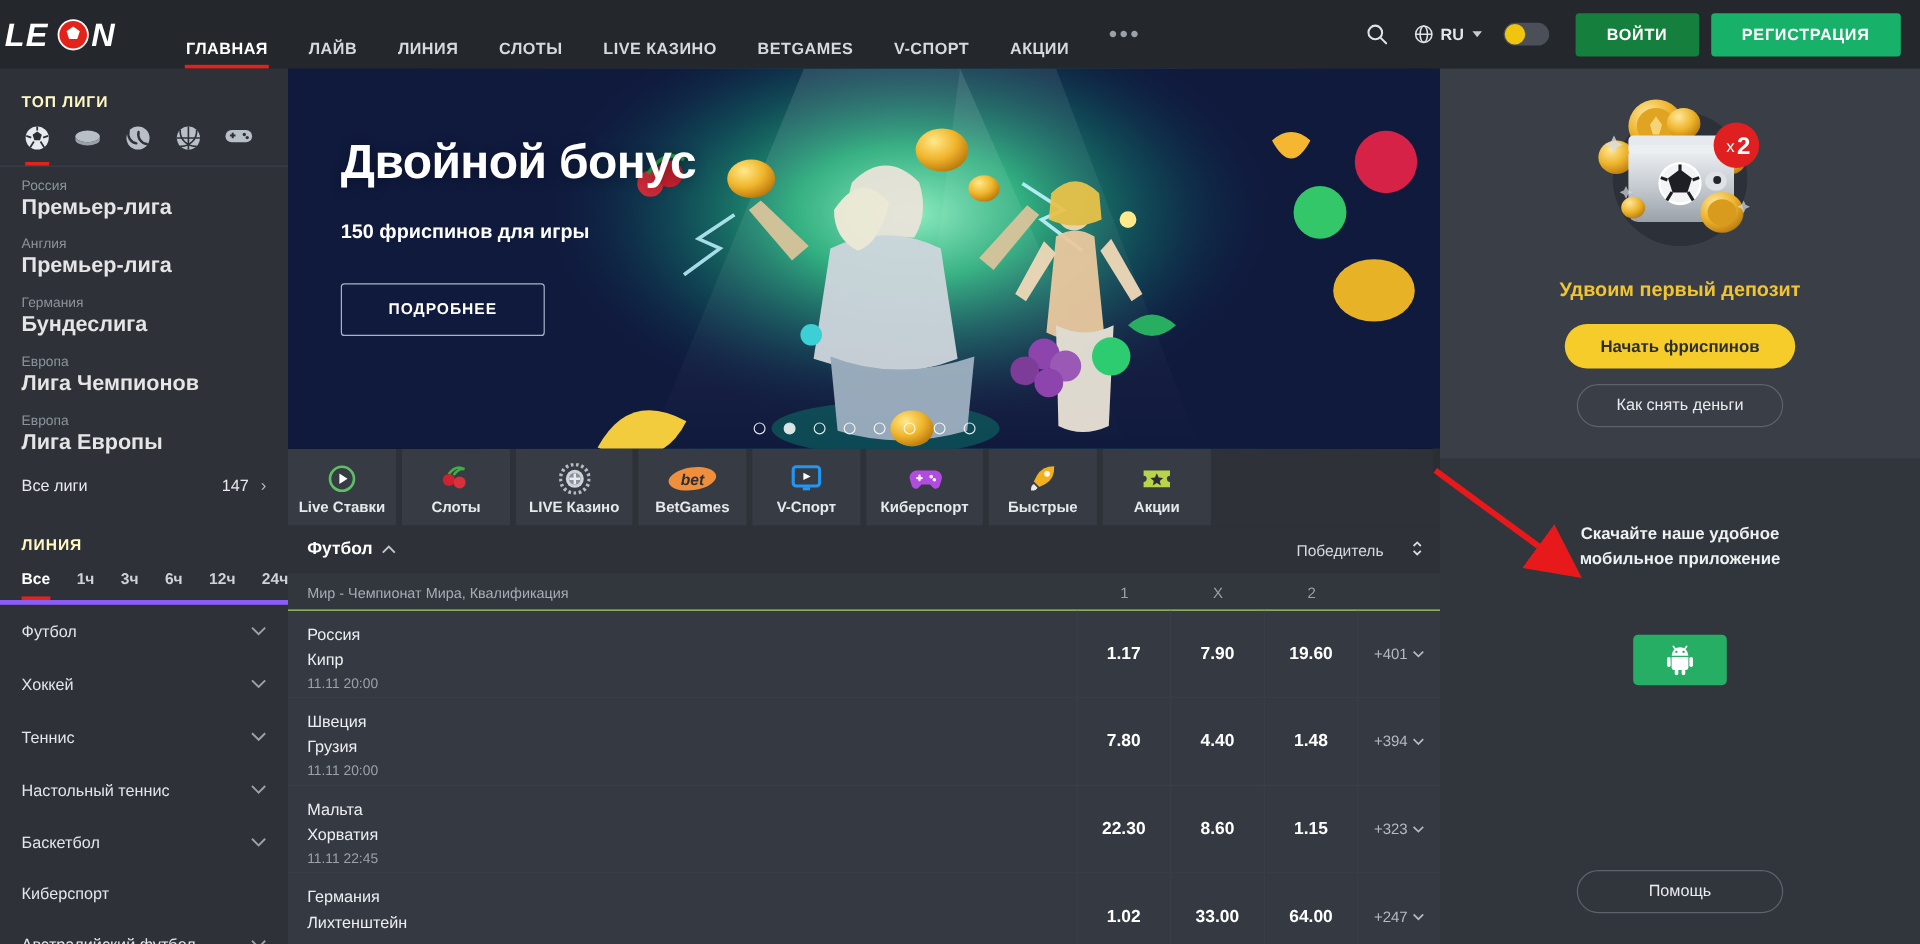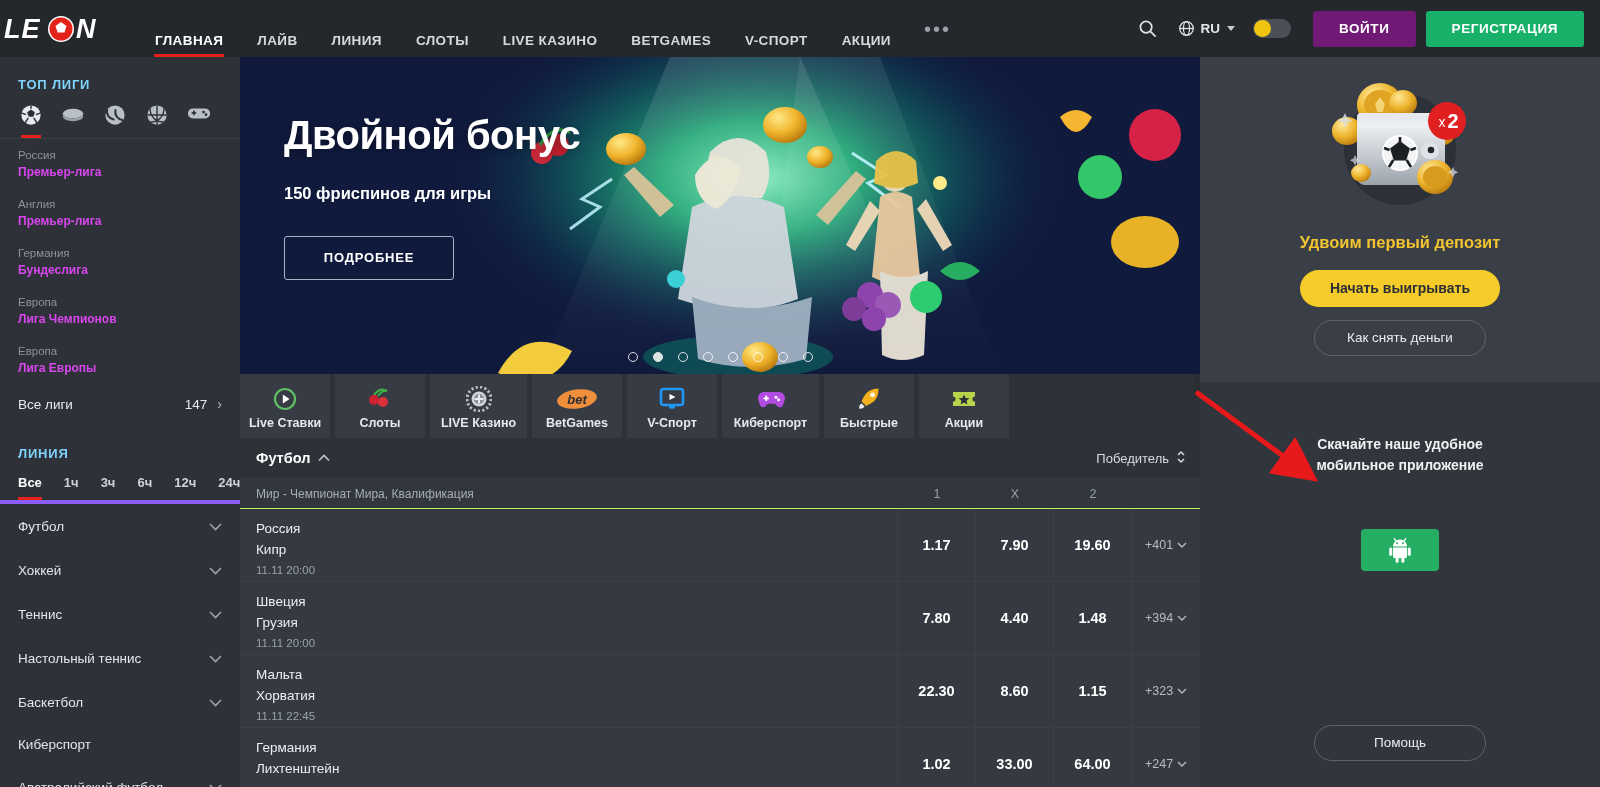--- a/index.html
+++ b/index.html
@@ -34,40 +34,40 @@
   .header-right { margin-left: auto; display: flex; align-items: center; padding-right: 16px; gap: 0; }
   .ic-search { width: 34px; height:34px; display:flex; align-items:center; justify-content:center; cursor:pointer; margin-right: 14px;}
   .lang { display:flex; align-items:center; gap:5px; color:#e3e6e9; font-size:13.5px; font-weight:bold; cursor:pointer; margin-right:18px;}
   .lang .globe { width:17px; height:17px; }
   .caret { width:0;height:0;border-left:4px solid transparent;border-right:4px solid transparent;border-top:5px solid #c8ccd1; margin-left:2px;}
   .toggle {
     width:38px; height:19px; border-radius:10px; background:#4b5058; position:relative; cursor:pointer; margin-right:22px;
   }
   .toggle .knob { position:absolute; left:1px; top:1px; width:17px;height:17px;border-radius:50%; background:#f1c40f; }
   .btn-login {
-    background:#701a75; color:#fff; font-size:13.5px; font-weight:bold; letter-spacing:.6px;
+    background:#15803d; color:#fff; font-size:13.5px; font-weight:bold; letter-spacing:.6px;
     padding:0 26px; height:36px; line-height:36px; border-radius:3px; cursor:pointer; margin-right:10px;
   }
   .btn-reg {
     background:#17b169; color:#fff; font-size:13.5px; font-weight:bold; letter-spacing:.6px;
     padding:0 26px; height:36px; line-height:36px; border-radius:3px; cursor:pointer;
   }
 
   
   .body { display: flex; flex: 1 1 auto; min-height: 0; }
 
   
   .sidebar { width: 240px; background:#2e3238; flex:0 0 240px; overflow:hidden; position:relative;}
-  .sb-title { color:#7dd3fc; font-size:13px; font-weight:bold; letter-spacing:.8px; padding:20px 18px 10px; text-transform:uppercase;}
+  .sb-title { color:#fef9c3; font-size:13px; font-weight:bold; letter-spacing:.8px; padding:20px 18px 10px; text-transform:uppercase;}
   .sb-sports { display:flex; gap:16px; padding: 2px 18px 0; position:relative; border-bottom:1px solid #3a3f46; }
   .sb-sport { width:26px; height:34px; display:flex; align-items:flex-start; justify-content:center; cursor:pointer; position:relative;}
   .sb-sport.active:after { content:""; position:absolute; left:3px; right:3px; bottom:0; height:3px; background:#e32219;}
   .sb-league { padding:9px 18px 7px; cursor:pointer; }
   .sb-league .country { color:#8d939b; font-size:11.5px; line-height:15px; }
-  .sb-league .name { color:#d946ef; font-size:12px; font-weight:bold; line-height:18px;}
+  .sb-league .name { color:#e5e5e5; font-size:18px; font-weight:bold; line-height:18px;}
   .sb-all { display:flex; align-items:center; padding:12px 18px 10px; cursor:pointer;}
   .sb-all .lbl { color:#e8eaed; font-size:13.5px; }
   .sb-all .cnt { margin-left:auto; color:#e8eaed; font-size:13.5px; }
   .sb-all .chev { margin-left:10px; color:#b4b9bf; font-size:14px;}
   .sb-tabs { display:flex; gap:0; padding:0 18px; border-bottom:4px solid #8b5cf6;}
   .sb-tab { color:#cfd3d8; font-size:13px; font-weight:bold; padding:4px 0 10px; margin-right:22px; cursor:pointer; position:relative;}
   .sb-tab:last-child{margin-right:0;}
   .sb-tab.active { color:#fff; }
   .sb-tab.active:after{content:"";position:absolute;left:0;right:0;bottom:0;height:3px;background:#e32219;}
   .sb-cat { display:flex; align-items:center; padding:13px 18px; cursor:pointer; }
@@ -100,21 +100,21 @@
     width:90px; background:#373c44; display:flex; flex-direction:column; align-items:center; justify-content:center;
     gap:4px; cursor:pointer; padding-top:4px;
   }
   .q-item.wide { width:97px; }
   .q-ico { height:26px; display:flex; align-items:center; justify-content:center;}
   .q-lbl { color:#e6e9ec; font-size:12.5px; font-weight:bold; white-space:nowrap;}
 
   .list-head { display:flex; align-items:center; height:41px; background:#2e3238; padding:0 14px 0 16px; flex:0 0 41px; border-bottom:1px solid #383d44;}
   .list-head .t { color:#fff; font-size:14.5px; font-weight:bold; }
   .list-head .chevu { color:#c2c6cb; margin-left:8px; font-size:12px;}
-  .sorter { margin-left:auto; display:flex; align-items:center; gap:7px; color:#d7dadf; font-size:13px; cursor:pointer;}
+  .sorter { margin-left:auto; display:flex; align-items:center; gap:23px; color:#d7dadf; font-size:13px; cursor:pointer;}
 
   .tbl { flex:1 1 auto; overflow:hidden; background:#2e3238;}
   .grp-row { display:flex; align-items:center; height:30px; background:#32373e; border-bottom:1px solid #bef264;}
   .grp-name { color:#a7adb4; font-size:12px; padding-left:16px; flex:1 1 auto;}
   .grp-col { width:78px; text-align:center; color:#9ba1a8; font-size:12.5px;}
   .grp-col.last { width:68px;}
 
   .m-row { display:flex; border-bottom:1px solid #3b4047; height:73px; background:#353a42; }
   .m-main { flex:1 1 auto; padding:9px 0 0 16px; border-right:1px solid #3b4047; min-width:0;}
   .m-team { color:#eceef1; font-size:13.5px; line-height:21px; }
@@ -660,21 +660,21 @@
             <path d="M162 32 l2 4.2 l4.2 2 l-4.2 2 l-2 4.2 l-2 -4.2 l-4.2 -2 l4.2 -2z" fill="#d9dde2" opacity=".8"></path>
             <path d="M60 80 l1.7 3.6 l3.6 1.7 l-3.6 1.7 l-1.7 3.6 l-1.7 -3.6 l-3.6 -1.7 l3.6 -1.7z" fill="#d9dde2" opacity=".7"></path>
             <path d="M158 92 l1.7 3.6 l3.6 1.7 l-3.6 1.7 l-1.7 3.6 l-1.7 -3.6 l-3.6 -1.7 l3.6 -1.7z" fill="#d9dde2" opacity=".7"></path>
 
             <circle cx="152" cy="46" r="19" fill="#e02020"></circle>
             <text x="147" y="52" font-size="14" font-family="Liberation Sans" fill="#ffffff" text-anchor="middle">x</text>
             <text x="158" y="53" font-size="20" font-weight="bold" font-family="Liberation Sans" fill="#ffffff" text-anchor="middle">2</text>
           </svg>
         </div>
         <div class="promo-title">Удвоим первый депозит</div>
-        <div class="promo-cta">Начать выигрывать</div>
+        <div class="promo-cta">Начать фриспинов</div>
         <div class="promo-link">Как снять деньги</div>
       </div>
 
       <div class="mobile">
         <div class="mobile-txt">
           <span>Скачайте наше удобное</span><br>
           <span>мобильное приложение</span>
         </div>
         <div class="mobile-btn">
           <svg width="26" height="26" viewBox="0 0 26 26">

